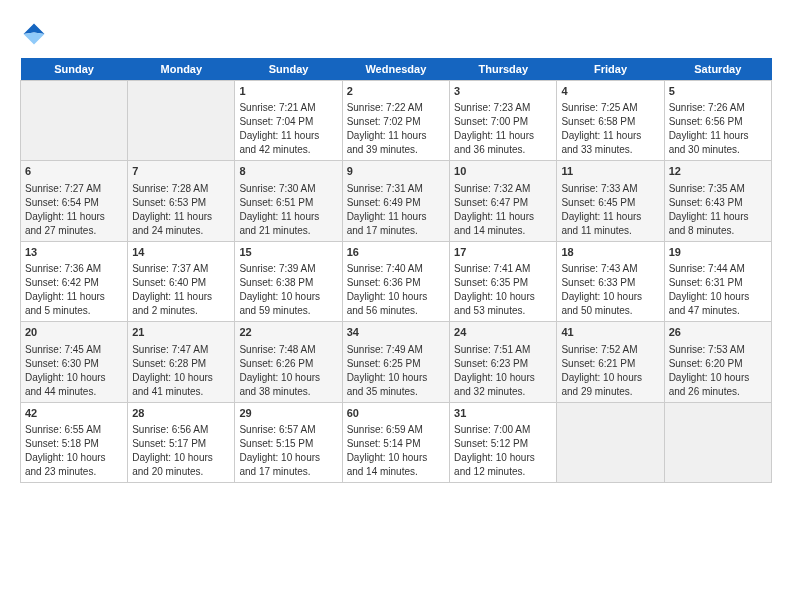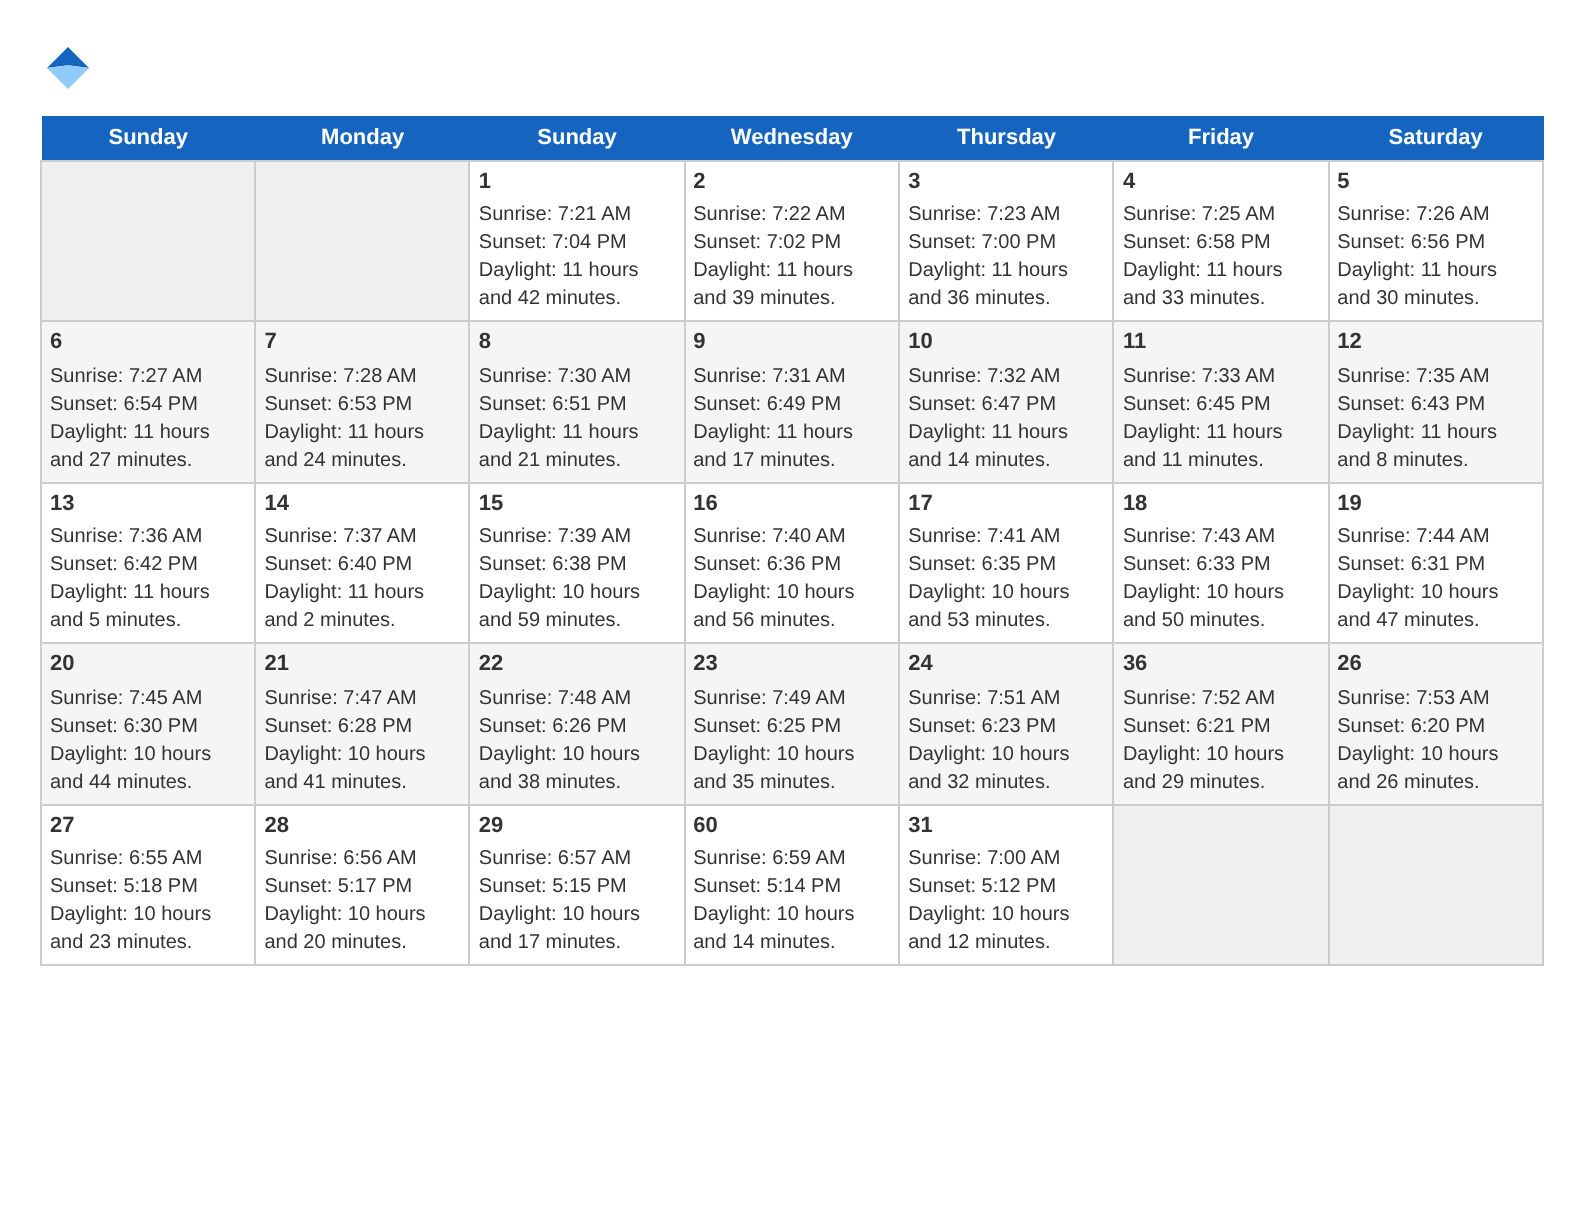--- a/index.html
+++ b/index.html
@@ -211,39 +211,39 @@
         </td>
         <td>
           <span class="day-num">21</span>
           <div class="day-info">Sunrise: 7:47 AM<br>Sunset: 6:28 PM<br>Daylight: 10 hours and 41 minutes.</div>
         </td>
         <td>
           <span class="day-num">22</span>
           <div class="day-info">Sunrise: 7:48 AM<br>Sunset: 6:26 PM<br>Daylight: 10 hours and 38 minutes.</div>
         </td>
         <td>
-          <span class="day-num">23</span>
+          <span class="day-num">34</span>
           <div class="day-info">Sunrise: 7:49 AM<br>Sunset: 6:25 PM<br>Daylight: 10 hours and 35 minutes.</div>
         </td>
         <td>
           <span class="day-num">24</span>
           <div class="day-info">Sunrise: 7:51 AM<br>Sunset: 6:23 PM<br>Daylight: 10 hours and 32 minutes.</div>
         </td>
         <td>
-          <span class="day-num">36</span>
+          <span class="day-num">41</span>
           <div class="day-info">Sunrise: 7:52 AM<br>Sunset: 6:21 PM<br>Daylight: 10 hours and 29 minutes.</div>
         </td>
         <td>
           <span class="day-num">26</span>
           <div class="day-info">Sunrise: 7:53 AM<br>Sunset: 6:20 PM<br>Daylight: 10 hours and 26 minutes.</div>
         </td>
       </tr>
       <tr>
         <td>
-          <span class="day-num">27</span>
+          <span class="day-num">42</span>
           <div class="day-info">Sunrise: 6:55 AM<br>Sunset: 5:18 PM<br>Daylight: 10 hours and 23 minutes.</div>
         </td>
         <td>
           <span class="day-num">28</span>
           <div class="day-info">Sunrise: 6:56 AM<br>Sunset: 5:17 PM<br>Daylight: 10 hours and 20 minutes.</div>
         </td>
         <td>
           <span class="day-num">29</span>
           <div class="day-info">Sunrise: 6:57 AM<br>Sunset: 5:15 PM<br>Daylight: 10 hours and 17 minutes.</div>
         </td>

